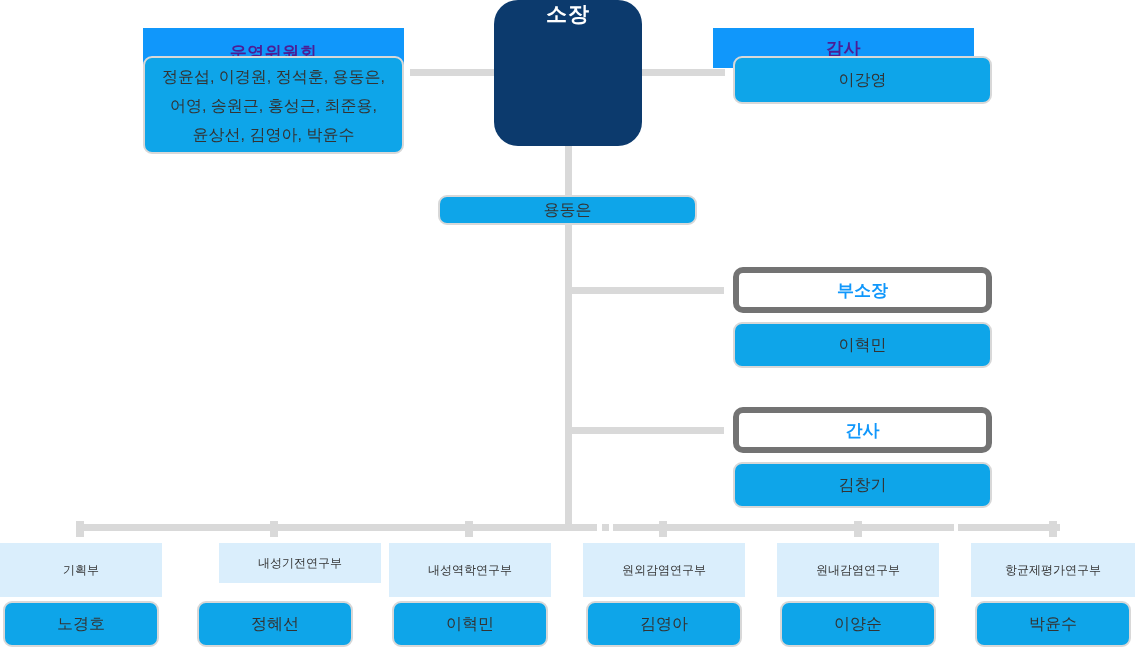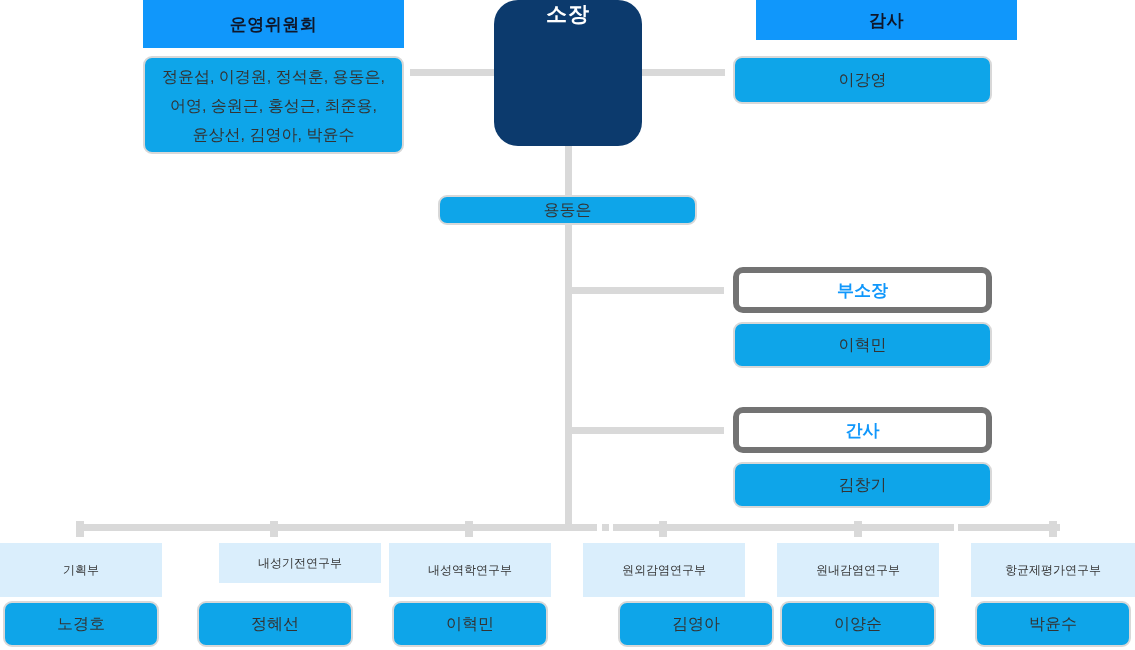--- a/index.html
+++ b/index.html
@@ -10,23 +10,23 @@
     color: #333333;
     overflow: hidden;
   }
   .canvas { position: relative; width: 1135px; height: 650px; }
 
   
   .line { position: absolute; background: #d9d9d9; }
 
   
   .hdr-blue {
-    position: absolute; background: #1097fb; color: #0f172a;
+    position: absolute; background: #1097fb; color: #4c1d95;
     display: flex; align-items: center; justify-content: center;
-    font-size: 17px; font-weight: bold; letter-spacing: 0.5px;
+    font-size: 17px; font-weight: bold; letter-spacing: 0.5px; margin-top: 28px;
   }
 
   
   .hdr-navy {
     position: absolute; background: #0c3a6d; color: #ffffff;
     display: flex; align-items: flex-start; justify-content: center;
     font-size: 21px; font-weight: bold; letter-spacing: 1px;
     z-index: 2;
     border-radius: 24px;
   }
@@ -87,21 +87,21 @@
   <div class="name-box members" style="left:143px; top:56px; width:261px; height:98px;">
     <span>정윤섭, 이경원, 정석훈, 용동은,</span>
     <span>어영, 송원근, 홍성근, 최준용,</span>
     <span>윤상선, 김영아, 박윤수</span>
   </div>
 
   <div class="hdr-navy" style="left:494px; top:0; width:148px; height:146px;">
     <span>소장</span>
   </div>
 
-  <div class="hdr-blue" style="left:756px; top:0; width:261px; height:40px;">
+  <div class="hdr-blue" style="left:713px; top:0; width:261px; height:40px;">
     <span>감사</span>
   </div>
   <div class="name-box" style="left:733px; top:56px; width:259px; height:48px;">
     <span>이강영</span>
   </div>
 
   <div class="name-box" style="left:438px; top:195px; width:259px; height:30px;">
     <span>용동은</span>
   </div>
 
@@ -136,21 +136,21 @@
   <div class="hdr-light" style="left:389px; top:543px; width:162px; height:54px;">
     <span>내성역학연구부</span>
   </div>
   <div class="name-box" style="left:392px; top:601px; width:156px; height:46px;">
     <span>이혁민</span>
   </div>
 
   <div class="hdr-light" style="left:583px; top:543px; width:162px; height:54px;">
     <span>원외감염연구부</span>
   </div>
-  <div class="name-box" style="left:586px; top:601px; width:156px; height:46px;margin-left:32px;">
+  <div class="name-box" style="left:586px; top:601px; width:156px; height:46px;">
     <span>김영아</span>
   </div>
 
   <div class="hdr-light" style="left:777px; top:543px; width:162px; height:54px;">
     <span>원내감염연구부</span>
   </div>
   <div class="name-box" style="left:780px; top:601px; width:156px; height:46px;text-align:right;">
     <span>이양순</span>
   </div>
 

